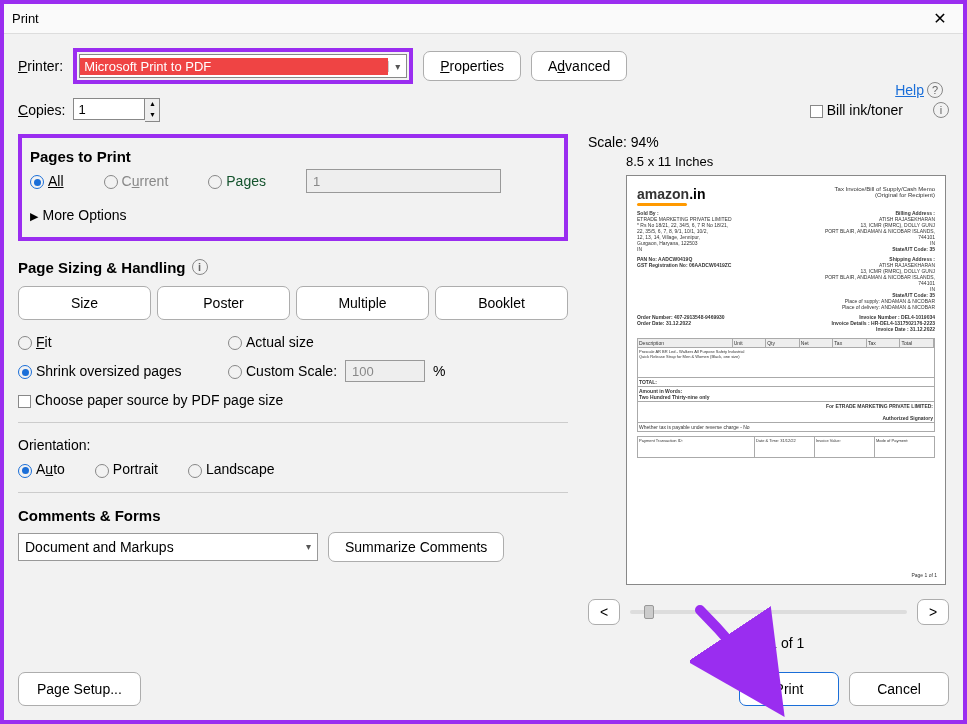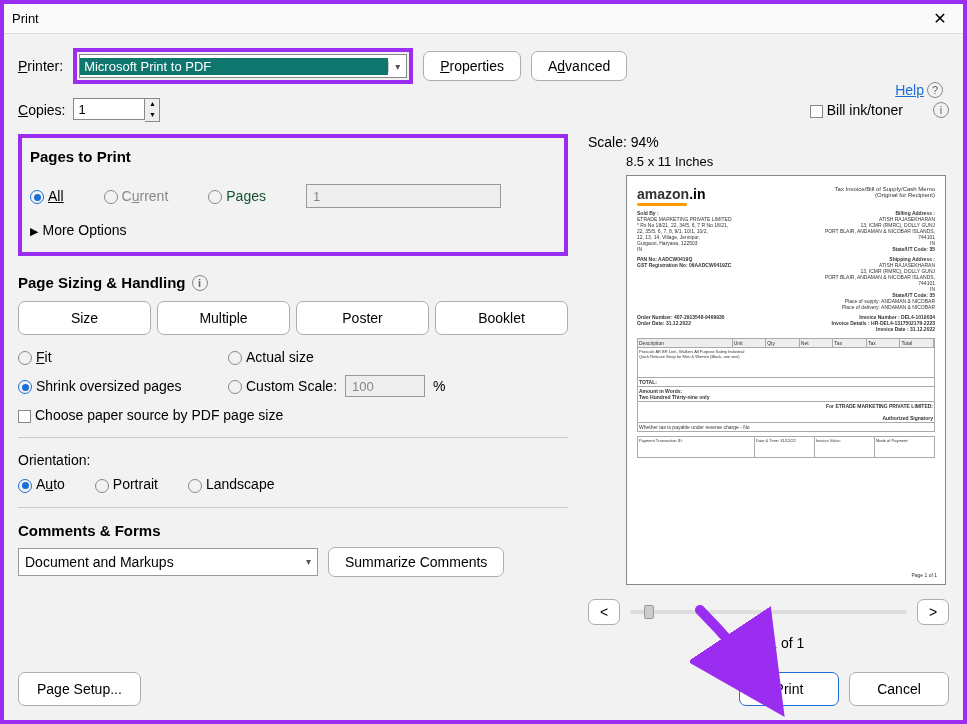--- a/index.html
+++ b/index.html
@@ -7,47 +7,47 @@
 .window { width: 967px; height: 724px; border: 4px solid #9a2df0; background: #f2f2f2; position: relative; overflow: hidden; }
 .titlebar { height: 30px; background: #fafafa; border-bottom: 1px solid #ddd; display: flex; align-items: center; padding: 0 8px; font-size: 13px; }
 .titlebar .title { flex: 1; }
 .titlebar .close { width: 30px; text-align: center; font-size: 16px; cursor: pointer; }
 .content { position: absolute; top: 30px; left: 0; right: 0; bottom: 0; padding: 14px; }
 .top-row { display: flex; align-items: center; gap: 10px; }
 .label { font-size: 14px; }
 .underline-first::first-letter { text-decoration: underline; }
 .printer-box { border: 4px solid #9a2df0; padding: 2px; display: flex; }
 .printer-select { width: 328px; height: 24px; border: 1px solid #888; background: #fff; position: relative; display: flex; align-items: center; }
-.printer-select .sel-text { background: #0f766e; color: #fff; padding: 1px 4px; font-size: 13px; flex:1; }
+.printer-select .sel-text { background: #ef4444; color: #fff; padding: 1px 4px; font-size: 13px; flex:1; }
 .printer-select .dd { width: 18px; text-align: center; border-left: 1px solid #ccc; color:#555; font-size:10px; }
 .btn { background: #fff; border: 1px solid #adadad; border-radius: 7px; padding: 6px 16px; font-size: 14px; cursor: pointer; }
 .btn.primary { border: 1px solid #1a6ed8; color: #000; }
 .help { position: absolute; right: 20px; top: 48px; color: #1a6ed8; font-size: 14px; display: flex; align-items: center; gap: 3px; }
 .help a { text-decoration: underline; }
 .copies-row { display: flex; align-items: center; gap: 8px; margin-top: 14px; }
 .spinner { display: flex; }
 .spinner input { width: 72px; height: 22px; border: 1px solid #888; padding: 0 4px; font-size: 13px; }
 .spinner .arrows { display: flex; flex-direction: column; border: 1px solid #888; border-left: none; }
 .spinner .arrows div { width: 14px; height: 11px; font-size: 7px; text-align: center; line-height: 10px; cursor: pointer; background:#eee; }
 .checkbox-row { display: flex; align-items: center; gap: 30px; margin-left: auto; font-size: 14px; }
 .info-icon { display:inline-flex; width:16px; height:16px; border:1px solid #888; border-radius:50%; font-size:11px; align-items:center; justify-content:center; color:#666; }
 .main-cols { display: flex; margin-top: 12px; gap: 20px; }
 .left-col { width: 550px; }
 .right-col { flex: 1; }
 .pages-box { border: 4px solid #9a2df0; padding: 10px 8px 14px 8px; background: #f2f2f2; }
 .section-head { font-weight: bold; font-size: 15px; }
-.radio-row { display: flex; align-items: center; gap: 40px; margin-top: 19px; font-size: 14px; }
+.radio-row { display: flex; align-items: center; gap: 40px; margin-top: 4px; font-size: 14px; }
 .radio { width: 14px; height: 14px; border: 1px solid #888; border-radius: 50%; display: inline-flex; align-items: center; justify-content: center; margin-right: 4px; vertical-align: middle; }
 .radio.on { border-color: #1a6ed8; }
 .radio.on::after { content:''; width:7px; height:7px; background:#1a6ed8; border-radius:50%; }
 .pages-input { width: 195px; height: 24px; border: 1px solid #999; background: #eee; color: #888; padding: 0 6px; font-size: 13px; }
 .more-opts { margin-top: 14px; font-size: 14px; cursor: pointer; }
 .more-opts .tri { display:inline-block; transform: rotate(0deg); margin-right:4px; font-size:11px; }
 hr.sep { border: none; border-top: 1px solid #ccc; margin: 14px 0; }
-.sizing-head { font-weight: bold; font-size: 15px; display:flex; align-items:flex-end; gap:6px; }
+.sizing-head { font-weight: bold; font-size: 15px; display:flex; align-items:flex-start; gap:6px; }
 .seg-btns { display: flex; gap: 6px; margin-top: 10px; }
 .seg-btns .btn { flex:1; padding: 8px 0; text-align:center; }
 .sizing-grid { margin-top: 14px; font-size: 14px; }
 .sizing-grid .row { display: flex; align-items: center; margin-bottom: 10px; gap: 10px; }
 .sizing-grid .col1 { width: 200px; display:flex; align-items:center; }
 .scale-input { width: 80px; height: 22px; border: 1px solid #999; background: #eee; color:#888; padding:0 6px; font-size:13px; }
 .orient-row { display:flex; gap:30px; font-size:14px; margin-top:8px; }
 .comments-row { display:flex; gap:10px; align-items:center; margin-top:8px; }
 .comments-select { width: 300px; height: 28px; border:1px solid #999; background:#fff; display:flex; align-items:center; padding:0 6px; font-size:14px; justify-content:space-between; }
 .right-col .scale-text { font-size: 14px; margin-bottom: 4px; }
@@ -125,22 +125,22 @@
           <div class="more-opts"><span class="tri">▶</span><span>More Options</span></div>
         </div>
 
         <div style="margin-top:18px">
           <div class="sizing-head">
               <span>Page Sizing &amp; Handling</span> 
               <span class="info-icon">i</span>
             </div>
           <div class="seg-btns">
             <button class="btn">Size</button>
+            <button class="btn">Poster</button>
             <button class="btn">Multiple</button>
-            <button class="btn">Poster</button>
             <button class="btn">Booklet</button>
           </div>
           <div class="sizing-grid">
             <div class="row">
               <div class="col1">
                   <span><span class="radio"></span><span style="text-decoration:underline">F</span>it</span>
                 </div>
               <div><span><span class="radio"></span><span>Actual size</span></span></div>
             </div>
             <div class="row">

